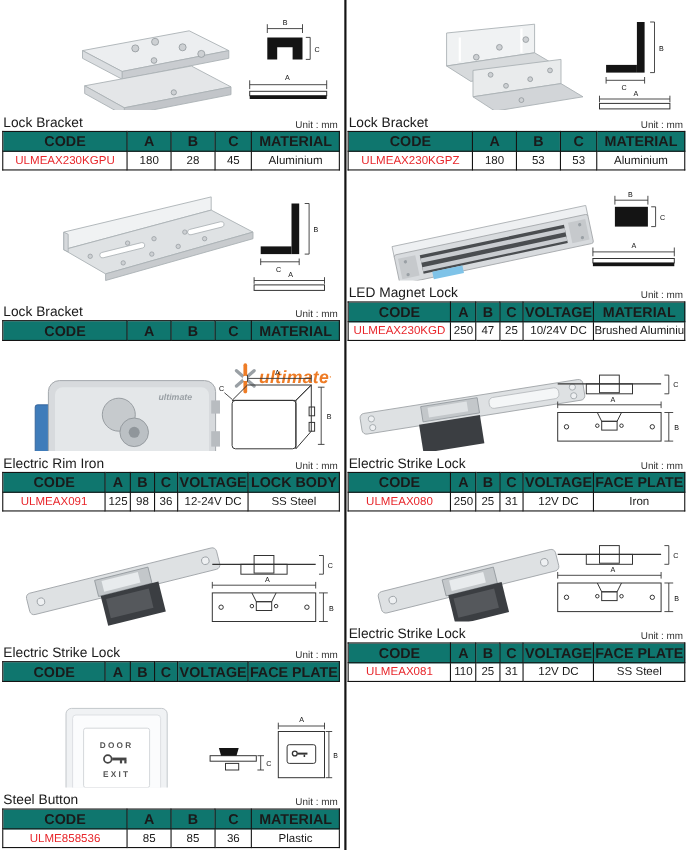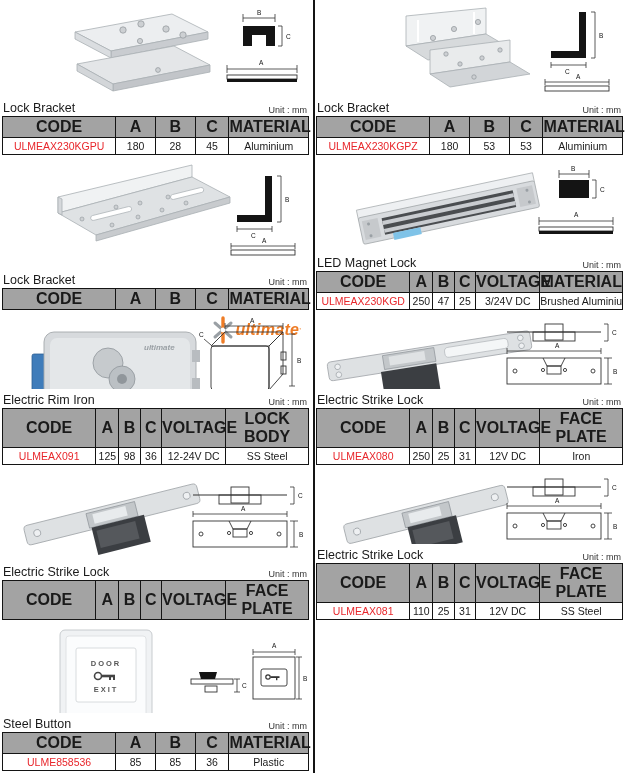--- a/index.html
+++ b/index.html
@@ -2,31 +2,31 @@
 <html><head>
 <meta charset="utf-8">
 <style>
   html,body { margin:0; padding:0; background:#fff; }
   body { width:628px; height:773px; overflow:hidden;
          font-family:"Liberation Sans","DejaVu Sans",sans-serif; color:#1a1a1a; }
   .page { position:relative; width:628px; height:773px; background:#fff; }
   .divider { position:absolute; left:313px; top:0; width:2px; height:773px; background:#141414; }
   .grid { display:grid; grid-template-columns:314px 314px;
           grid-template-rows:157px 155px 155px 155px 151px; }
-  .section { position:relative; box-sizing:border-box; padding:2px 5px 2px 2px;
+  .section { position:relative; box-sizing:border-box; padding:16px 5px 2px 2px;
              display:flex; flex-direction:column; }
   .img-area { position:relative; flex:1; overflow:hidden; }
   .product { position:absolute; left:18px; top:2px; }
   .diagram { position:absolute; right:2px; top:50%; transform:translateY(-50%); }
   .title-row { display:flex; justify-content:space-between; align-items:flex-end;
                height:18px; padding:0 2px 1px 1px; }
   .title { font-size:12.5px; }
   .unit { font-size:9px; color:#333;margin-top:22px; }
   table { width:100%; border-collapse:collapse; border:1.5px solid #141414; table-layout:fixed; }
-  th { background:#a3a3a3; border:1px solid #141414; font-size:16px; font-weight:bold;
+  th { background:#0f766e; border:1px solid #141414; font-size:13px; font-weight:bold;
        padding:1px 0; height:14px; }
   td { border:1px solid #141414; font-size:10.5px; text-align:center; padding:1px 0; height:14px;
        overflow:hidden; white-space:nowrap;margin-top:48px; }
   td.code { color:#e8262b; }
   .t5 col:nth-child(1){width:37%} .t5 col:nth-child(2){width:13%}
   .t5 col:nth-child(3){width:13%} .t5 col:nth-child(4){width:11%}
   .t5 col:nth-child(5){width:26%}
   .t6 col:nth-child(1){width:30.5%} .t6 col:nth-child(2){width:7.5%}
   .t6 col:nth-child(3){width:7%}  .t6 col:nth-child(4){width:7%}
   .t6 col:nth-child(5){width:21%} .t6 col:nth-child(6){width:27%}
@@ -313,21 +313,21 @@
         <th>B</th>
         <th>C</th>
         <th>VOLTAGE</th>
         <th>MATERIAL</th>
       </tr>
       <tr>
         <td class="code">ULMEAX230KGD</td>
         <td>250</td>
         <td>47</td>
         <td>25</td>
-        <td>3/24V DC</td>
+        <td>10/24V DC</td>
         <td>Brushed Aluminium</td>
       </tr>
     </tbody>
         </table>
   </div>
 
   <div class="section">
     <div class="img-area">
       <div class="brand-logo">
         <svg width="24" height="28" viewBox="0 0 24 28">

